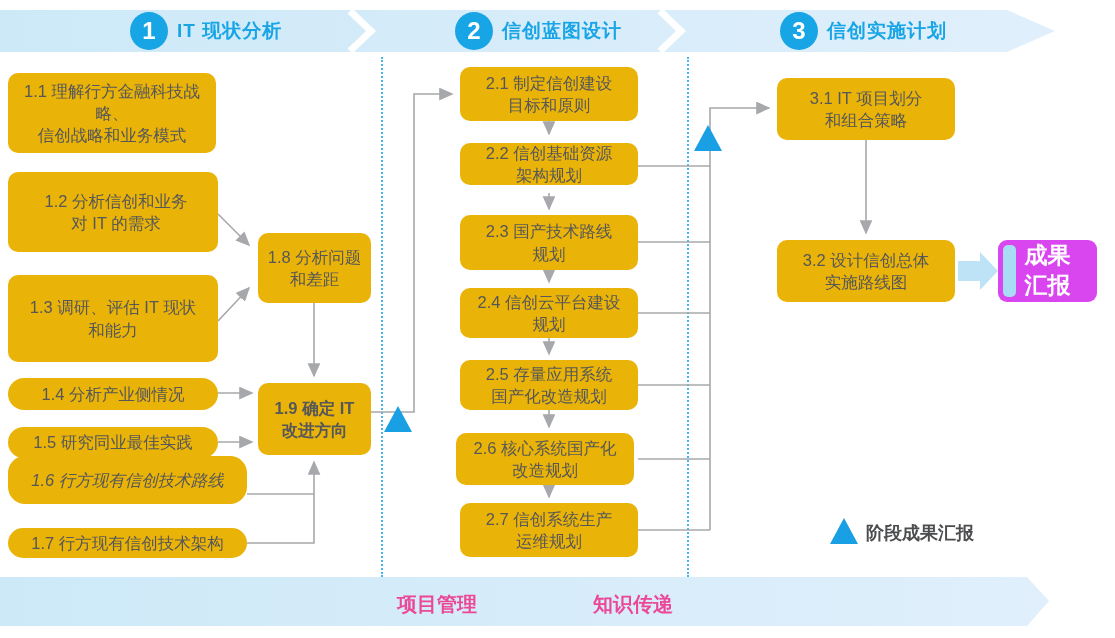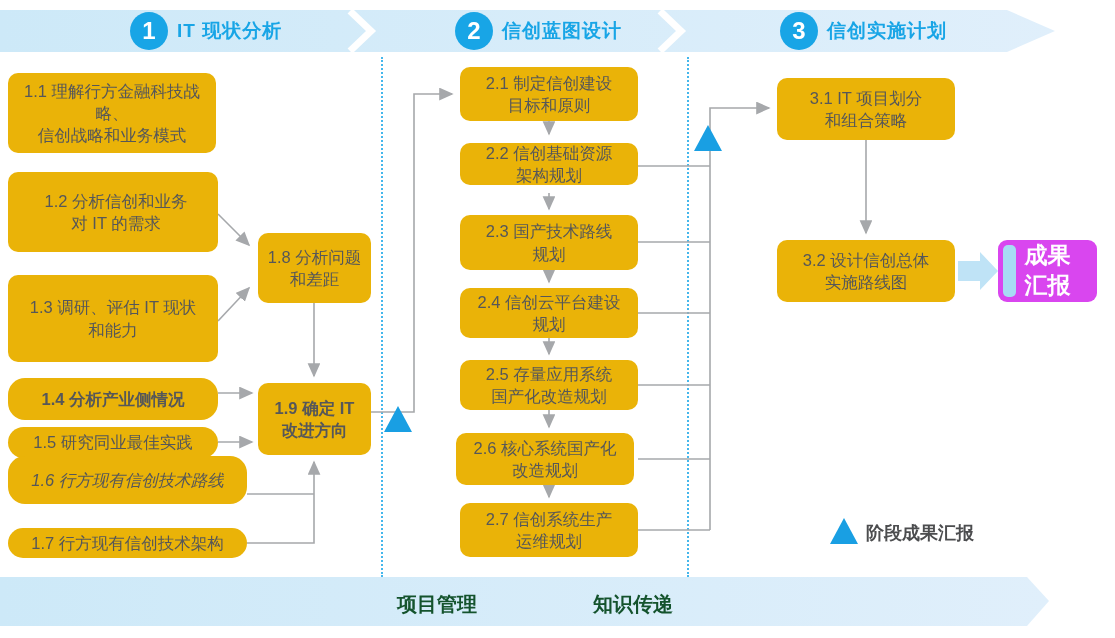--- a/index.html
+++ b/index.html
@@ -27,21 +27,21 @@
   .report-box{
     position:absolute;left:998px;top:240px;width:99px;height:62px;border-radius:9px;
     background:#d946ef;color:#ffffff;font-size:23px;font-weight:bold;line-height:1.3;
     display:flex;align-items:center;justify-content:center;text-align:center;white-space:pre-line;
   }
   .report-stripe{position:absolute;left:5px;top:5px;bottom:5px;width:13px;border-radius:5px;background:#a7dcf4;}
   .report-text{position:relative;}
   .big-arrow-body{position:absolute;left:958px;top:261px;width:24px;height:20px;background:#bfe3f6;}
   .big-arrow-head{position:absolute;left:980px;top:252px;width:0;height:0;
     border-top:19px solid transparent;border-bottom:19px solid transparent;border-left:18px solid #bfe3f6;}
-  .band-label{position:absolute;top:591px;font-size:20px;font-weight:bold;color:#14532d;white-space:nowrap;}
+  .band-label{position:absolute;top:591px;font-size:20px;font-weight:bold;color:#ec4899;white-space:nowrap;}
   .legend-label{position:absolute;left:866px;top:521px;font-size:18px;font-weight:bold;color:#4c4d4f;white-space:nowrap;}
 </style>
 </head>
 <body>
 
 <div class="canvas">
 
   <svg class="layer" width="1115" height="62">
     <defs>
       <linearGradient id="bandGrad" x1="0" y1="0" x2="1" y2="0">
@@ -101,21 +101,21 @@
       <path d="M866,140 L866,233" marker-end="url(#arr)"></path>
     </g>
   </svg>
 
   <div class="box" style="left:8px;top:73px;width:208px;height:80px;">1.1 理解行方金融科技战略、
 信创战略和业务模式</div>
   <div class="box" style="left:8px;top:172px;width:210px;height:80px;padding-left:12px;">1.2 分析信创和业务
 对 IT 的需求</div>
   <div class="box" style="left:8px;top:275px;width:210px;height:87px;">1.3 调研、评估 IT 现状
 和能力</div>
-  <div class="box pill" style="left:8px;top:378px;width:210px;height:42px;font-weight:bold;">1.4 分析产业侧情况</div>
+  <div class="box pill" style="left:8px;top:378px;width:210px;height:32px;">1.4 分析产业侧情况</div>
   <div class="box pill" style="left:8px;top:427px;width:210px;height:31px;">1.5 研究同业最佳实践</div>
   <div class="box pill" style="left:8px;top:456px;width:239px;height:48px;font-style:italic;">1.6 行方现有信创技术路线</div>
   <div class="box pill" style="left:8px;top:528px;width:239px;height:30px;">1.7 行方现有信创技术架构</div>
   <div class="box" style="left:258px;top:233px;width:113px;height:70px;">1.8 分析问题
 和差距</div>
   <div class="box" style="left:258px;top:383px;width:113px;height:72px;font-weight:bold;">1.9 确定 IT
 改进方向</div>
 
   <div class="box" style="left:460px;top:67px;width:178px;height:54px;">2.1 制定信创建设
 目标和原则</div>

